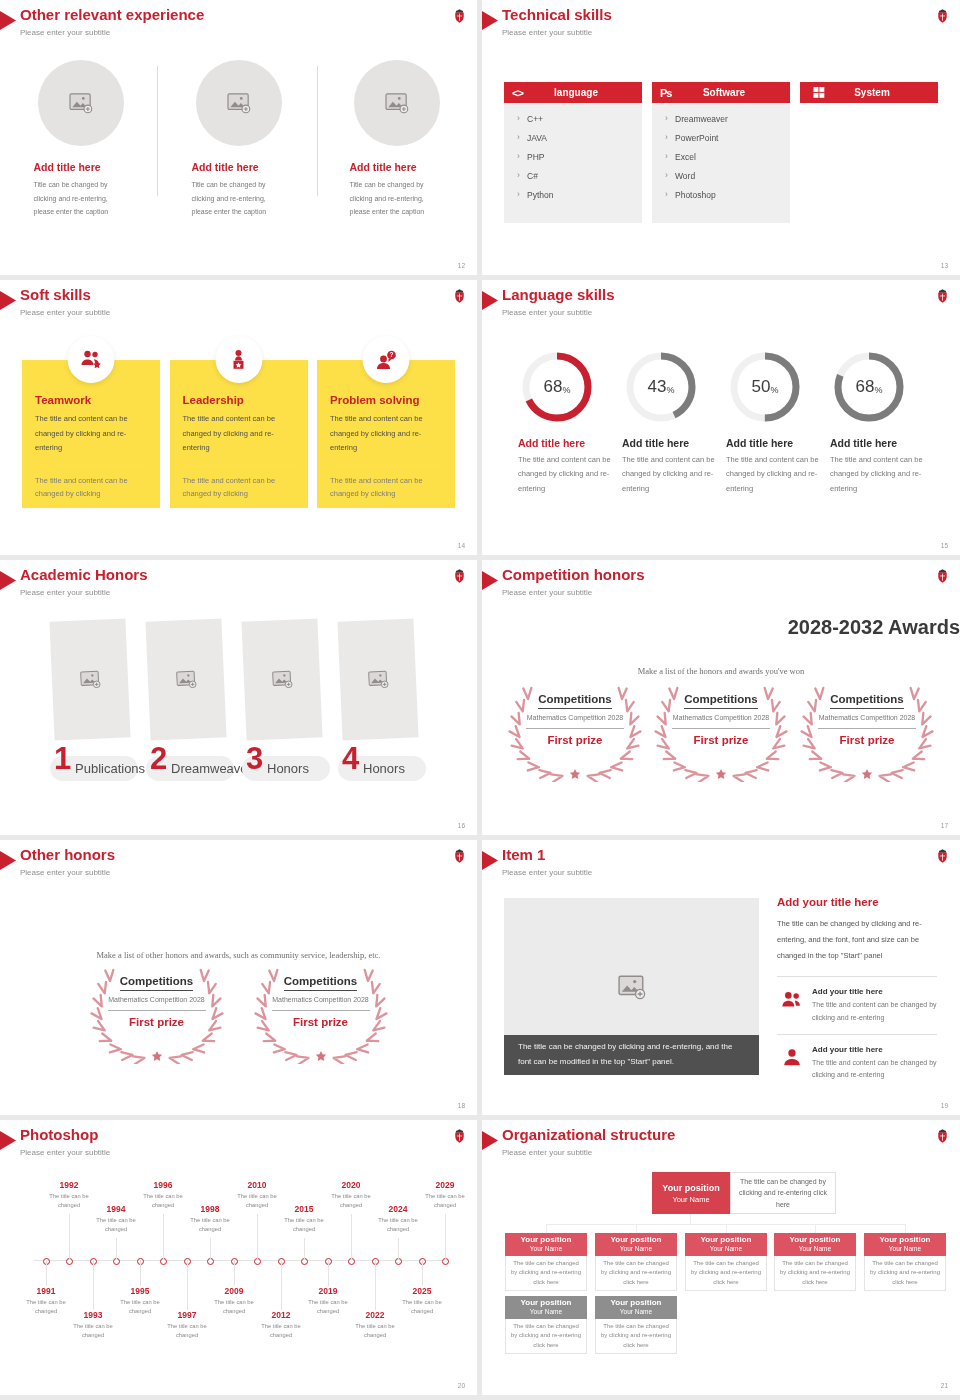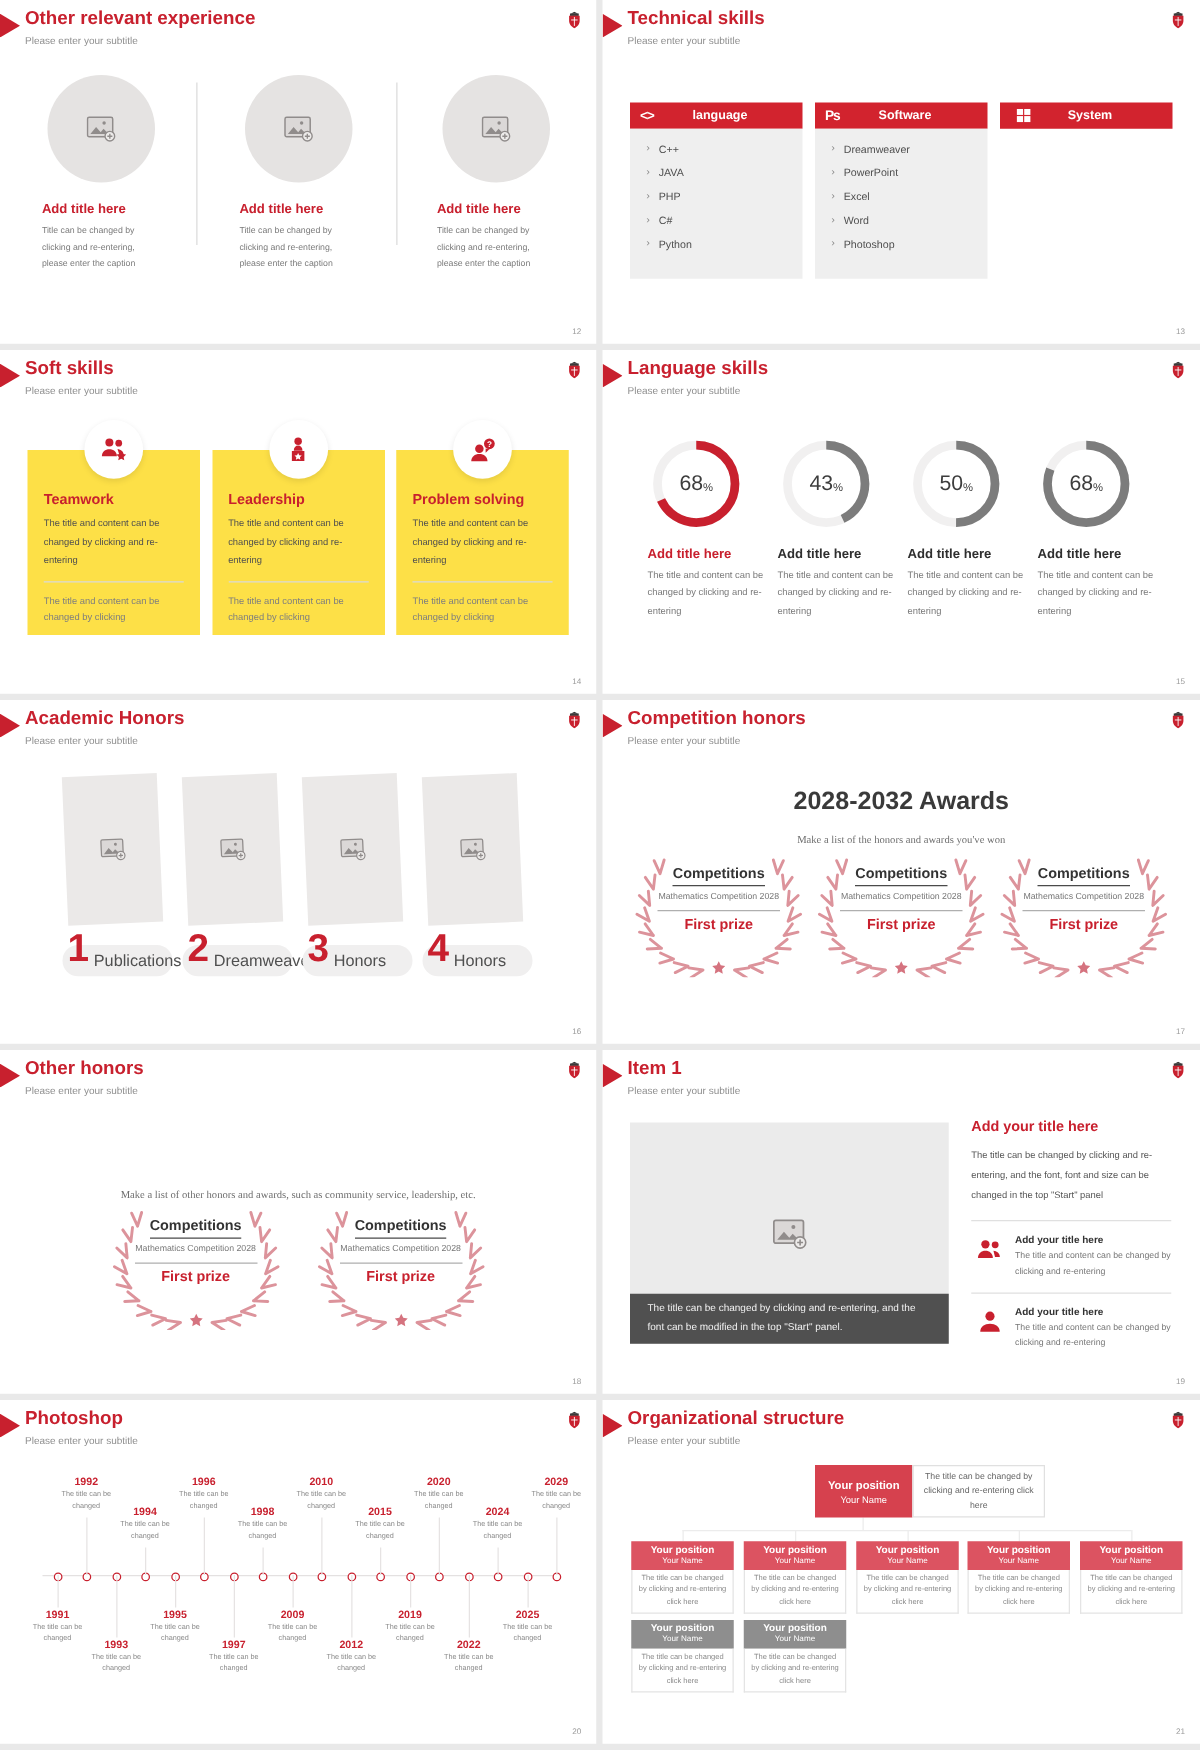--- a/index.html
+++ b/index.html
@@ -52,21 +52,21 @@
   .lang-cap{font-size:7.5px;color:#7A7A7A;line-height:1.9;margin-top:4px;}
   
   .acad-row{position:absolute;top:60px;left:52px;display:flex;gap:20px;}
   .paper{width:76px;height:119px;background:#EBE9E8;transform:rotate(-2.5deg);display:flex;align-items:center;justify-content:center;}
   .paper svg{width:21px;height:19px;}
   .acad-pills{position:absolute;top:196px;left:50px;display:flex;gap:8px;}
   .pill{position:relative;width:88px;height:25px;background:#F0EFEF;border-radius:12.5px;}
   .pill-num{position:absolute;left:4px;top:-13px;font-size:31px;font-weight:bold;color:#C8202E;line-height:1;}
   .pill-label{display:block;margin-left:25px;line-height:25px;font-size:13px;color:#4F4F4F;}
   
-  .award-h1{position:absolute;left:0;right:0;text-align:center;font-size:20px;font-weight:bold;color:#3A3A3A;margin:14px;}
+  .award-h1{position:absolute;left:0;right:0;text-align:right;font-size:20px;font-weight:bold;color:#3A3A3A;margin:0;}
   .award-sub{position:absolute;left:0;right:0;text-align:center;font-size:8.5px;color:#6E6E6E;margin:16px;font-family:Liberation Serif, serif;}
   .wreath-row{position:absolute;left:0;right:0;display:flex;justify-content:center;}
   .wreath{position:relative;width:146px;height:100px;text-align:center;}
   .wreath-svg{position:absolute;inset:0;width:100%;height:100%;}
   .wreath-body{position:relative;padding-top:7px;}
   .w-name{display:inline-block;font-size:11.5px;font-weight:bold;color:#333;border-bottom:1.5px solid #4A4A4A;padding-bottom:3px;}
   .w-event{width:98px;margin:4px auto 0;font-size:7px;color:#777;line-height:1.5;border-bottom:1px solid #AFAFAF;padding-bottom:4px;}
   .w-prize{margin-top:5px;font-size:11.5px;font-weight:bold;color:#C8202E;}
   
   .item-img{position:absolute;left:22px;top:58px;width:255px;height:177px;background:#EBEBEB;display:flex;align-items:center;justify-content:center;}

